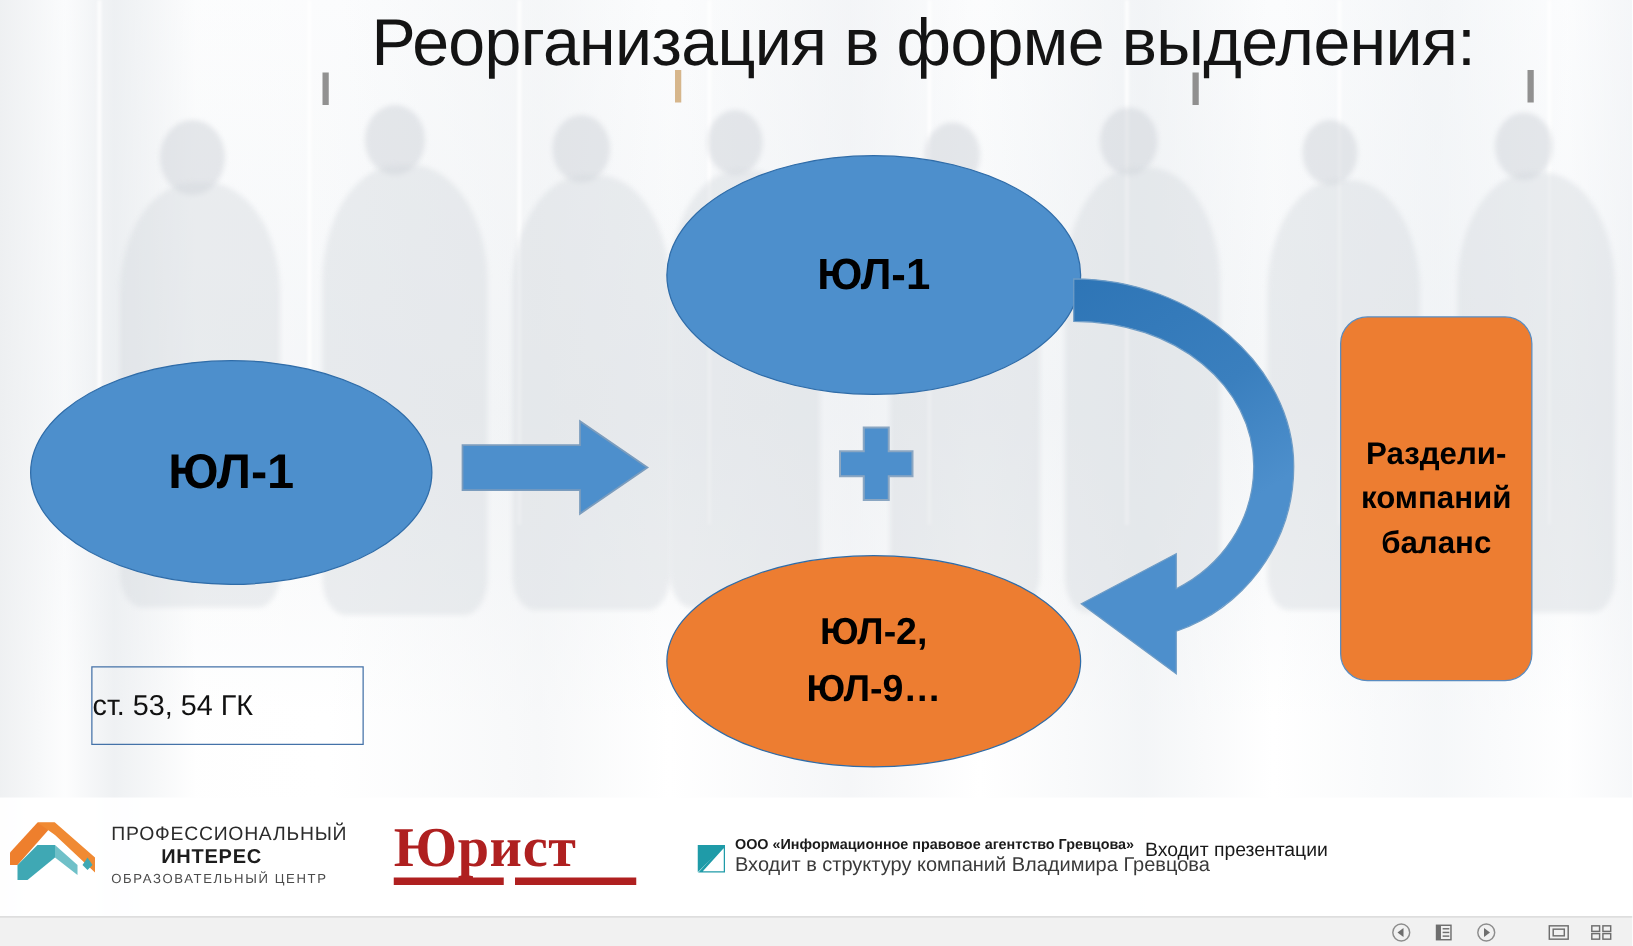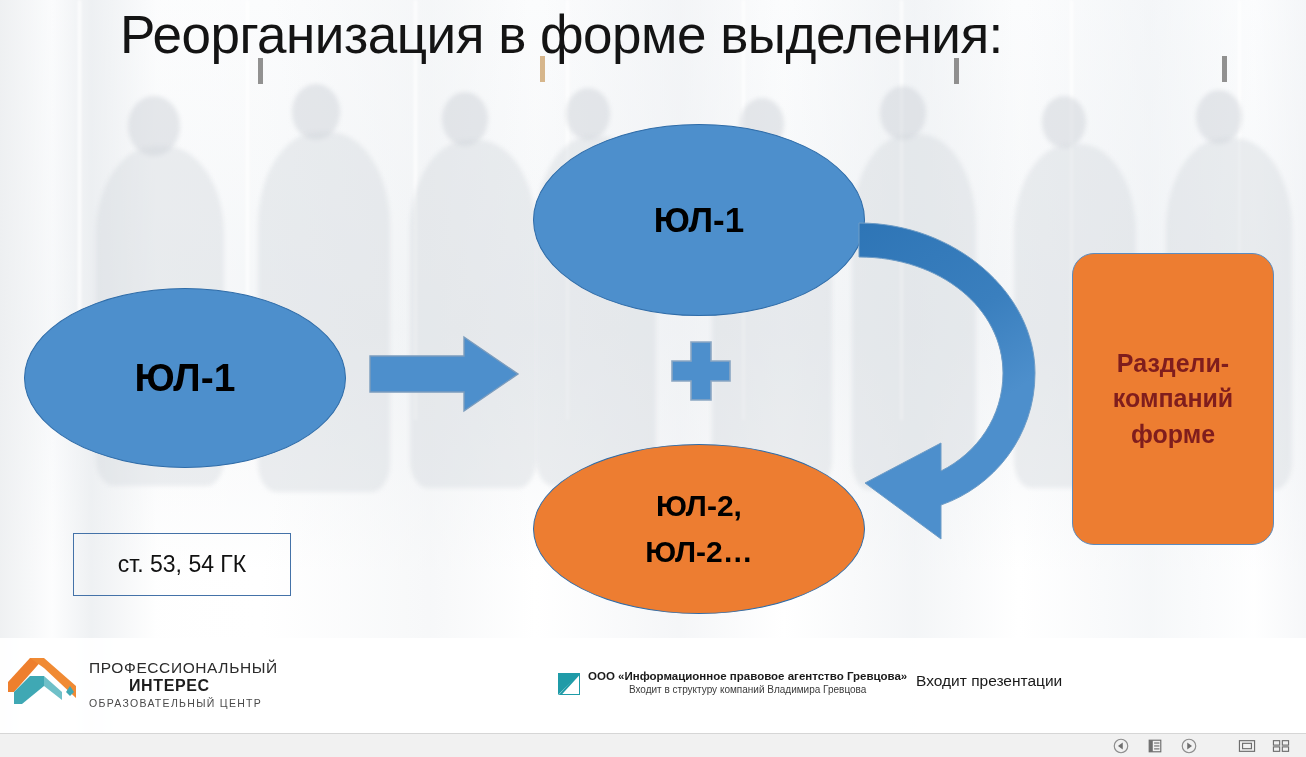--- a/index.html
+++ b/index.html
@@ -71,21 +71,21 @@
     background: rgba(60,58,56,0.55);
     filter: blur(0.4px);
   }
   .bg-tick.amber { background: rgba(186,126,48,0.55); }
 
   
   #title {
     position: absolute;
     left: 120px; top: 6px;
     width: 1060px;
-    text-align: left;
+    text-align: right;
     font-size: 53px;
     line-height: 1.08;
     color: #141414;
     font-family: "Liberation Sans", sans-serif;
     font-weight: 400;
     letter-spacing: -0.5px;
     white-space: nowrap;
   }
 
   
@@ -140,44 +140,43 @@
   #arrow-curved {
     position: absolute;
     left: 845px; top: 205px;
     width: 215px; height: 345px;
   }
 
   
   #balance-card {
     position: absolute;
     left: 1072px; top: 253px;
-    width: 202px; height: 292px;
+    width: 154px; height: 292px;
     background: #ED7D31;
     border: 1px solid #5a8cc0;
     border-radius: 22px;
     display: flex;
     align-items: center;
     justify-content: center;
     text-align: center;
     font-size: 25px;
     font-weight: bold;
-    color: #7f1d1d;
+    color: #000000;
     line-height: 1.42;
   }
 
   
   #citation-box {
     position: absolute;
     left: 73px; top: 533px;
     width: 218px; height: 63px;
     border: 1px solid #4472a8;
     background: transparent;
     display: flex;
     align-items: center;
-    justify-content: center;
     font-size: 23px;
     color: #111;
   }
 
   
   #footer {
     position: absolute;
     left: 0; top: 638px;
     width: 1306px; height: 95px;
     background: rgba(255,255,255,0.92);
@@ -221,21 +220,21 @@
     background: #ffffff;
   }
 
   .logo-ipa {
     position: absolute;
     left: 558px; top: 32px;
     display: flex; align-items: center; gap: 8px;
   }
   .ipa-mark { width: 22px; height: 22px; flex: 0 0 auto; margin-top: 2px; }
   .ipa-l1 { font-size: 11.5px; font-weight: bold; color: #1a1a1a; white-space: nowrap; }
-  .ipa-l2 { font-size: 10px; color: #3a3a3a; white-space: nowrap; margin-top: 2px; text-align: center; }
+  .ipa-l2 { font-size: 16px; color: #3a3a3a; white-space: nowrap; margin-top: 2px; text-align: center; }
 
   .author-block {
     position: absolute;
     left: 916px; top: 30px;
     line-height: 1.62;
     font-size: 15.5px;
     color: #1a1a1a;
   }
 
   
@@ -321,21 +320,21 @@
 
   <div id="plus-sign">
     <svg viewBox="0 0 62 62" width="62" height="62">
       <polygon points="21,2 41,2 41,21 60,21 60,41 41,41 41,60 21,60 21,41 2,41 2,21 21,21" fill="#4D8FCC" stroke="#8aa6c2" stroke-width="1.6"></polygon>
     </svg>
   </div>
 
   <div class="ellipse" id="ellipse-result-2">
     <span class="lines">
       <span style="display:block">ЮЛ-2,</span>
-      <span style="display:block">ЮЛ-2…</span>
+      <span style="display:block">ЮЛ-9…</span>
     </span>
   </div>
 
   <div id="arrow-curved">
     <svg viewBox="0 0 215 345" width="215" height="345">
       <defs>
         <linearGradient id="curvGrad" x1="0" y1="0" x2="0.35" y2="1">
           <stop offset="0%" stop-color="#2E75B6"></stop>
           <stop offset="45%" stop-color="#3A7FBE"></stop>
           <stop offset="75%" stop-color="#4D8FCC"></stop>
@@ -352,21 +351,21 @@
                C 132,248 158,212 158,168
                C 158,104 96,52 14,52
                Z" fill="url(#curvGrad)" stroke="#6e9cc6" stroke-width="1"></path>
     </svg>
   </div>
 
   <div id="balance-card">
     <span>
       <span style="display:block">Раздели-</span>
       <span style="display:block">компаний</span>
-      <span style="display:block">форме</span>
+      <span style="display:block">баланс</span>
     </span>
   </div>
 
   <div id="citation-box">
     <span>ст. 53, 54 ГК</span>
   </div>
 
   <div id="footer">
 
     <div class="logo-pi">
@@ -379,20 +378,24 @@
           <polygon points="58,40 62,34 66,40 62,44" fill="#3FA8B4"></polygon>
         </svg>
       </span>
       <span class="pi-text">
         <span class="pi-l1">ПРОФЕССИОНАЛЬНЫЙ</span><br>
         <span class="pi-l2">ИНТЕРЕС</span>
         <span class="pi-l3" style="display:block">ОБРАЗОВАТЕЛЬНЫЙ ЦЕНТР</span>
       </span>
     </div>
 
+    <div class="logo-jurist">
+      <div class="jurist-word">Юрист</div>
+      <div class="jurist-rule"></div>
+    </div>
 
     <div class="logo-ipa">
       <span class="ipa-mark">
         <svg viewBox="0 0 22 22" width="22" height="22">
           <polygon points="0,0 22,0 0,22" fill="#1F9BA8"></polygon>
           <polygon points="22,0 22,22 2,22" fill="none" stroke="#1F9BA8" stroke-width="2"></polygon>
         </svg>
       </span>
       <span>
         <span class="ipa-l1" style="display:block">ООО «Информационное правовое агентство Гревцова»</span>

